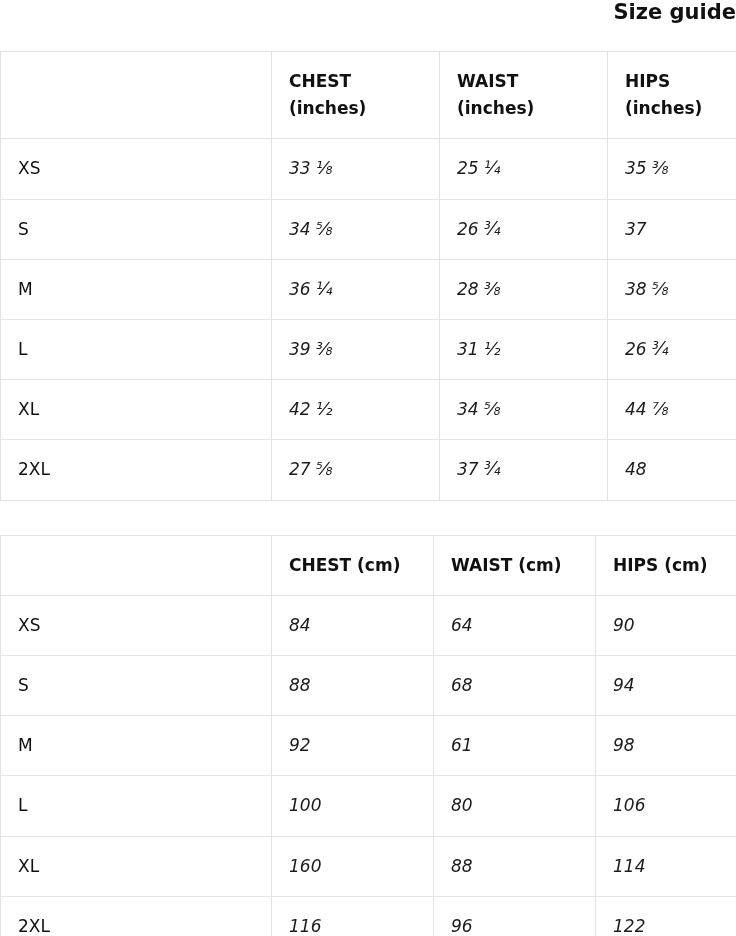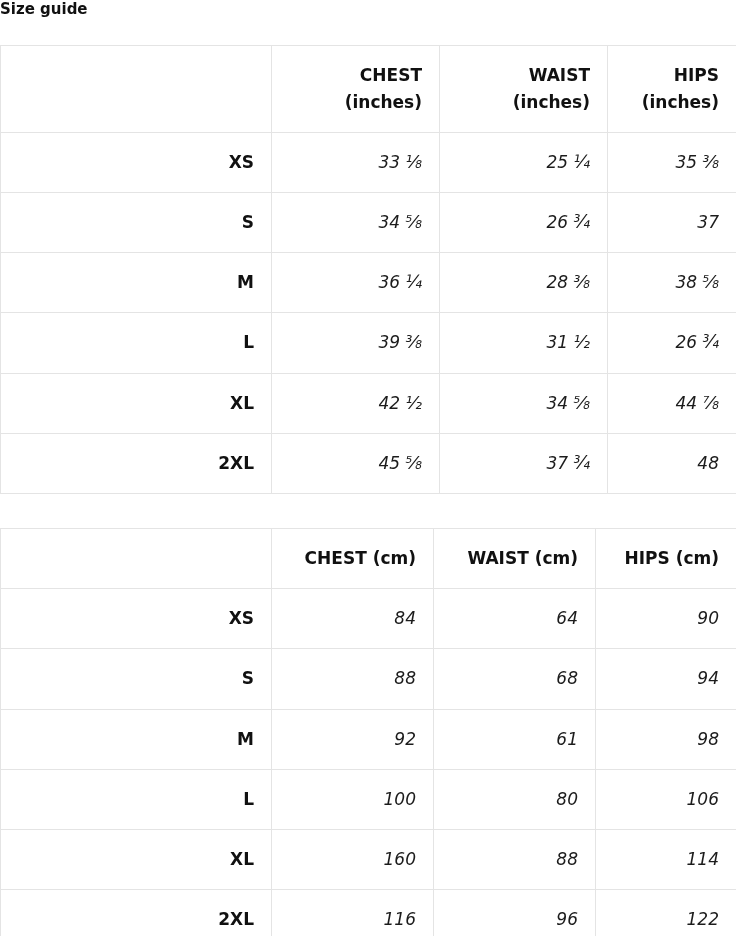--- a/index.html
+++ b/index.html
@@ -7,51 +7,52 @@
     padding: 0;
     background: #ffffff;
     font-family: "DejaVu Sans", "Liberation Sans", sans-serif;
     color: #111111;
   }
   .page {
     width: 736px;
     box-sizing: border-box;
   }
   .page-title {
-    font-size: 15px;
+    font-size: 21px;
     font-weight: 700;
     line-height: 1.1;
     margin: 0 0 27px 0;
     padding-top: 1px;
     color: #111111;
+    text-align: right;
   }
   table.size-table {
     width: 736px;
     border-collapse: collapse;
     table-layout: fixed;
     font-size: 17px;
   }
   table.size-table + table.size-table {
     margin-top: 34px;
   }
   table.size-table th,
   table.size-table td {
     border: 1px solid #e4e4e4;
     padding: 16px 17px;
     line-height: 1.6;
     vertical-align: middle;
-    text-align: right;
+    text-align: left;
     overflow-wrap: break-word;
   }
   table.size-table th {
     font-weight: 700;
     color: #111111;
   }
   td.size-cell {
-    font-weight: 700;
+    font-weight: 400;
     color: #111111;
   }
   td.value-cell {
     font-weight: 400;
     color: #1c1c1c;
     font-style: italic;
   }
 </style>
 </head>
 <body>
@@ -101,21 +102,21 @@
           <td class="value-cell">26 ¾</td>
         </tr>
         <tr>
           <td class="size-cell">XL</td>
           <td class="value-cell">42 ½</td>
           <td class="value-cell">34 ⅝</td>
           <td class="value-cell">44 ⅞</td>
         </tr>
         <tr>
           <td class="size-cell">2XL</td>
-          <td class="value-cell">45 ⅝</td>
+          <td class="value-cell">27 ⅝</td>
           <td class="value-cell">37 ¾</td>
           <td class="value-cell">48</td>
         </tr>
       </tbody>
   </table>
 
   <table class="size-table">
     <colgroup>
       <col style="width:271px">
       <col style="width:162px">

